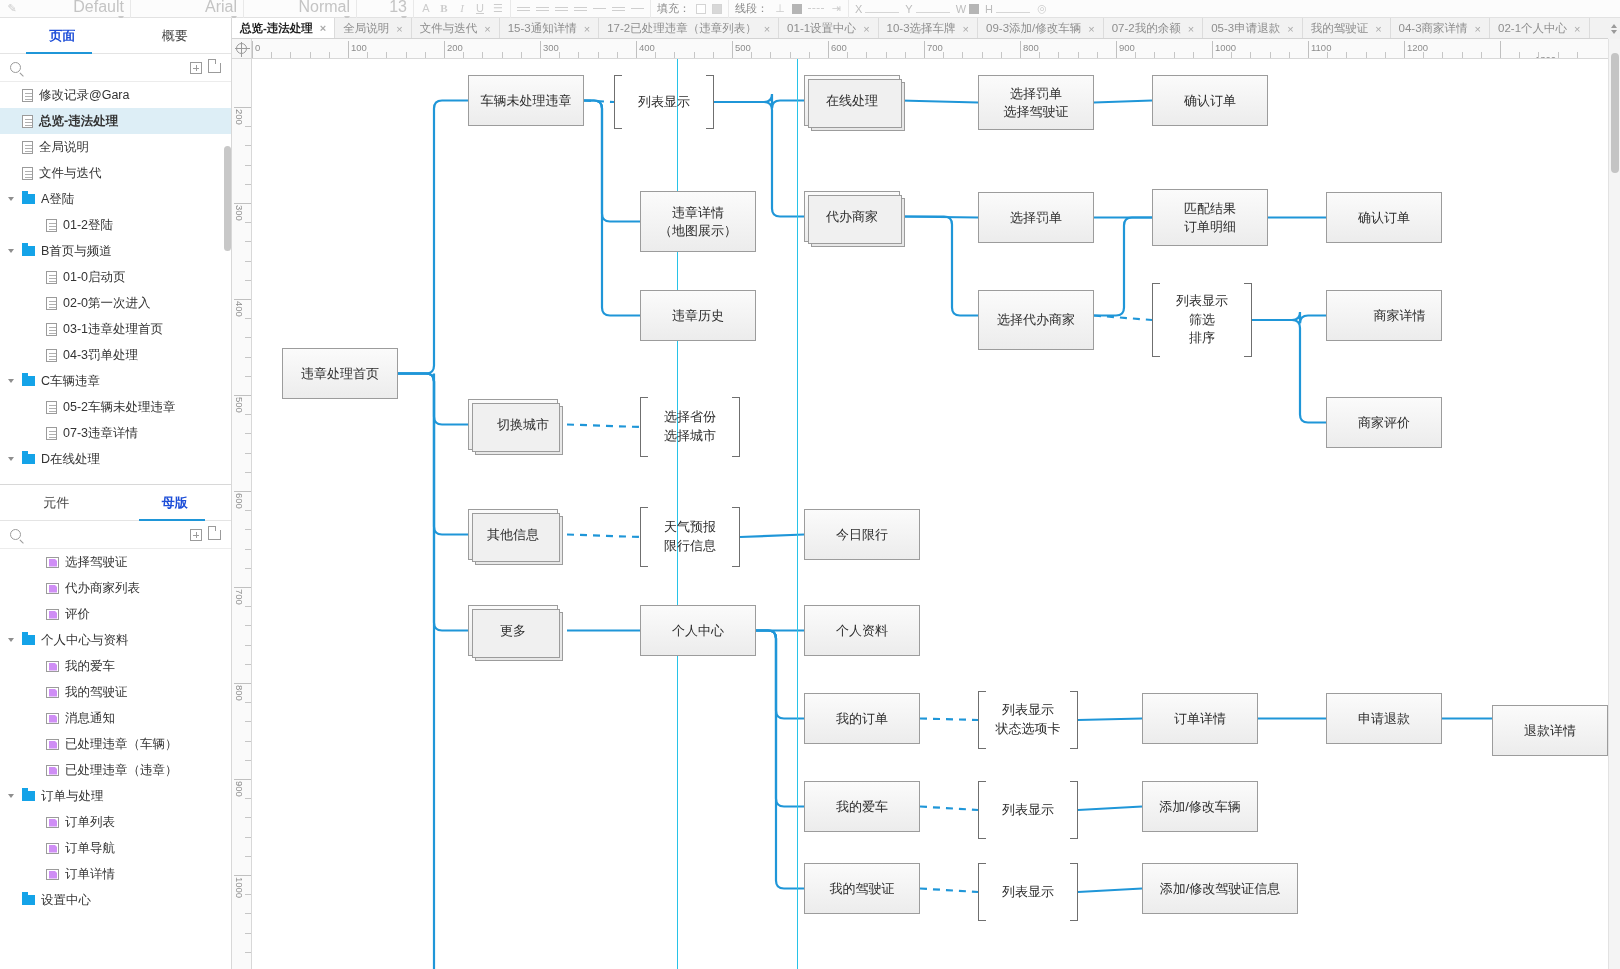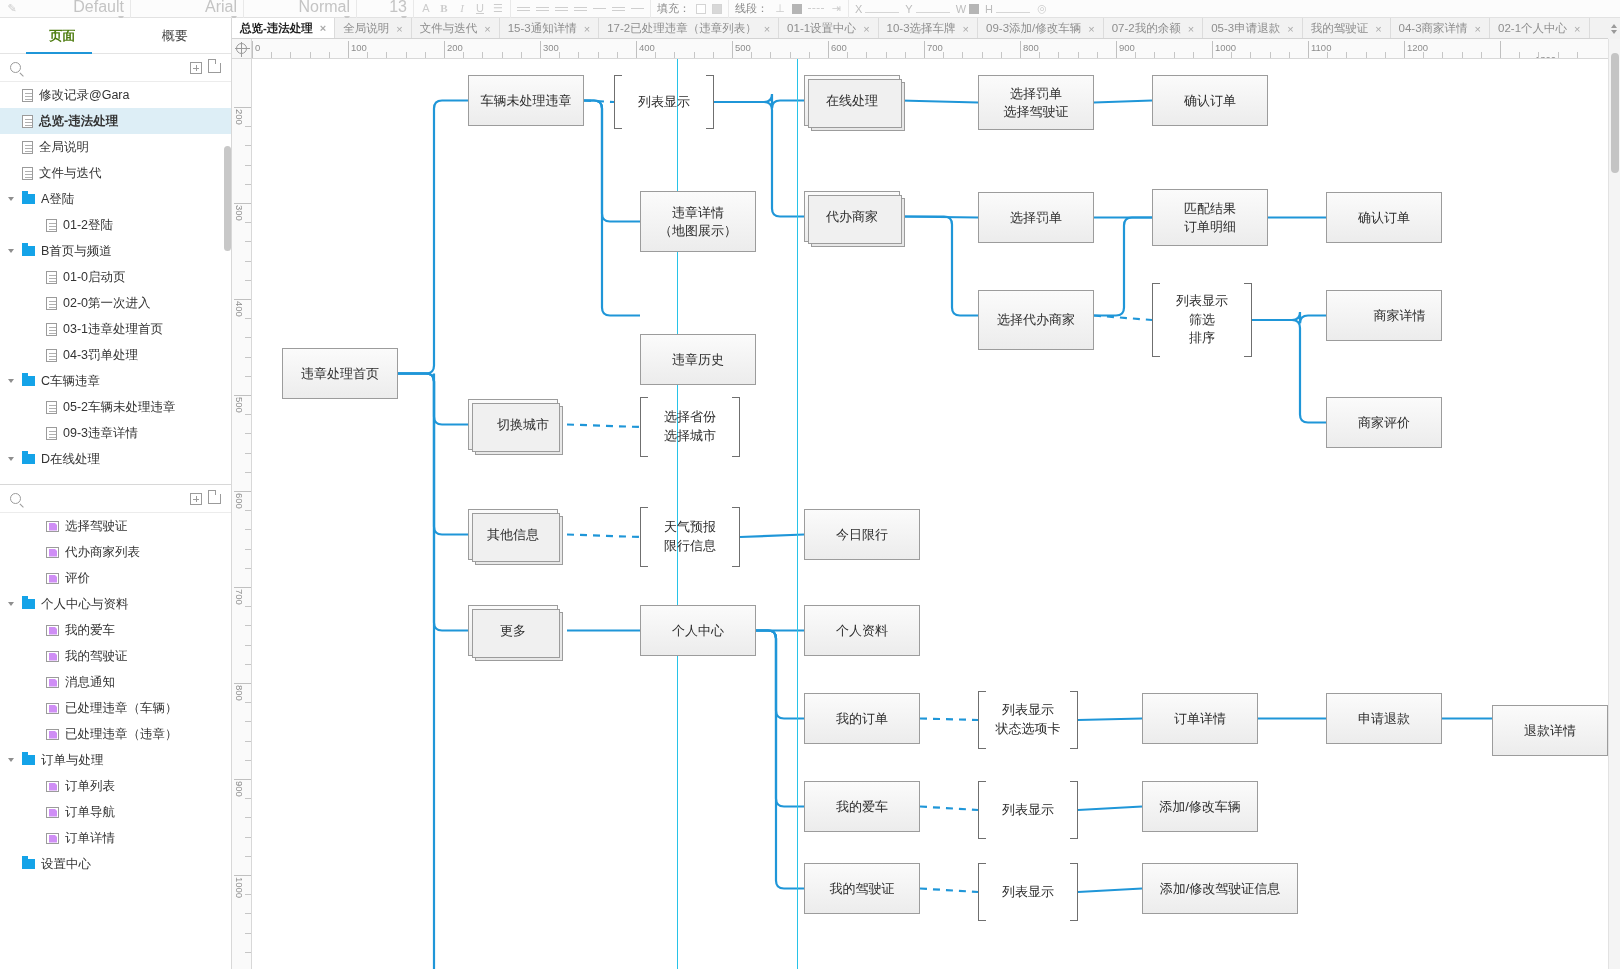--- a/index.html
+++ b/index.html
@@ -64,21 +64,21 @@
   .tri-dn { width:0;height:0;border-left:3px solid transparent;border-right:3px solid transparent;
             border-top:4px solid #9a9a9a;}
 
   
   .leftcol { position: absolute; left: 0; top: 18px; width: 232px; height: 951px;
              background: #fff; border-right: 1px solid #d8d8d8; }
   .panel-tabs { display: flex; height: 36px; border-bottom: 1px solid #e4e4e4;
                 background: #fff; }
   .panel-tab { flex: 1; display: flex; align-items: center; justify-content: center;
                font-size: 13px; color: #444; position: relative; height: 36px; }
-  .panel-tab.sel { color: #4d7c0f; font-weight: bold; padding-left: 6px; }
+  .panel-tab.sel { color: #1d4ed8; font-weight: bold; padding-left: 6px; }
   .panel-tab.sel::after { content:""; position:absolute; left: 22%; right: 22%; bottom: 0;
                           height: 2px; background: #1f96d8; }
   .panel-search { display: flex; align-items: center; height: 28px;
                   border-bottom: 1px solid #ececec; padding: 0 10px; gap: 6px; }
   .panel-search .grow { flex: 1; }
   .mag { width: 11px; height: 11px; border: 1.4px solid #9b9b9b; border-radius: 50%;
          position: relative; display: inline-block; }
   .mag::after { content:""; position:absolute; right:-4px; bottom:-3px; width:5px; height:1.4px;
                 background:#9b9b9b; transform: rotate(45deg); }
   .ico-plusbox { width: 12px; height: 12px; border: 1px solid #9b9b9b; position: relative; }
@@ -458,33 +458,41 @@
           <span>05-2车辆未处理违章</span>
         </div>
         <div class="tree-row">
           <span class="tw"></span>
           <span class="indent"></span>
           <span class="ico-page">
             <i style="top:3px"></i>
             <i style="top:6px"></i>
             <i style="top:9px"></i>
           </span>
-          <span>09-3违章详情</span>
+          <span>07-3违章详情</span>
         </div>
         <div class="tree-row">
           <span class="tw">
             <span class="arrow"></span>
           </span>
           <span class="ico-folder-blue"></span>
           <span>D在线处理</span>
         </div>
       </div>
 
     <div class="splitter"></div>
 
+    <div class="panel-tabs">
+      <div class="panel-tab">
+        <span>元件</span>
+      </div>
+      <div class="panel-tab sel">
+        <span>母版</span>
+      </div>
+    </div>
     <div class="panel-search">
       <span class="mag"></span>
       <span class="grow"></span>
       <span class="ico-plusbox"></span>
       <span class="ico-folder"></span>
     </div>
     <div class="tree" id="masters-tree" style="height:400px; overflow:hidden;">
         <div class="tree-row">
           <span class="tw"></span>
           <span class="indent"></span>
@@ -763,21 +771,21 @@
       <div class="node" style="left: 30px; top: 289px; width: 116px; height: 51px;">
         <span class="nl">违章处理首页</span>
       </div>
       <div class="node" style="left: 216px; top: 16px; width: 116px; height: 51px;">
         <span class="nl">车辆未处理违章</span>
       </div>
       <div class="node" style="left: 388px; top: 132px; width: 116px; height: 61px;">
         <span class="nl">违章详情
 （地图展示）</span>
       </div>
-      <div class="node" style="left: 388px; top: 231px; width: 116px; height: 51px; margin-top: 44px;">
+      <div class="node" style="left: 388px; top: 231px; width: 116px; height: 51px;">
         <span class="nl">违章历史</span>
       </div>
       <div class="node stack" style="left: 216px; top: 340px; width: 90px; height: 51px; padding-left: 20px;">
         <span class="nl">切换城市</span>
       </div>
       <div class="node stack" style="left: 216px; top: 450px; width: 90px; height: 51px;">
         <span class="nl">其他信息</span>
       </div>
       <div class="node stack" style="left: 216px; top: 546px; width: 90px; height: 51px;">
         <span class="nl">更多</span>

